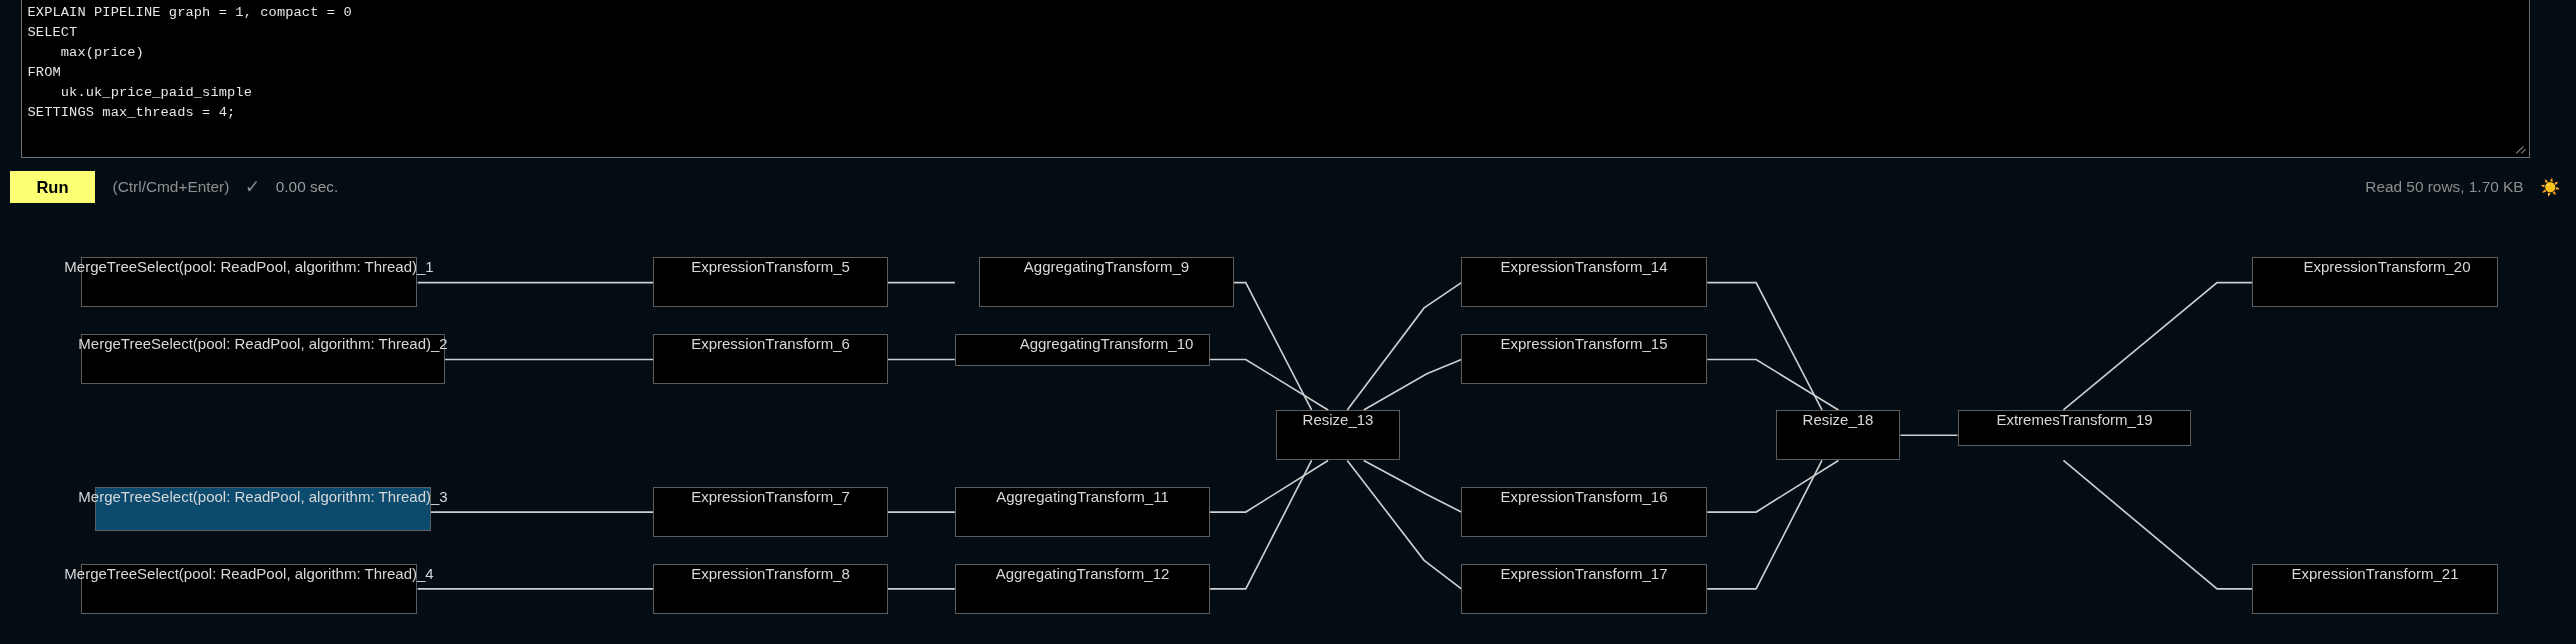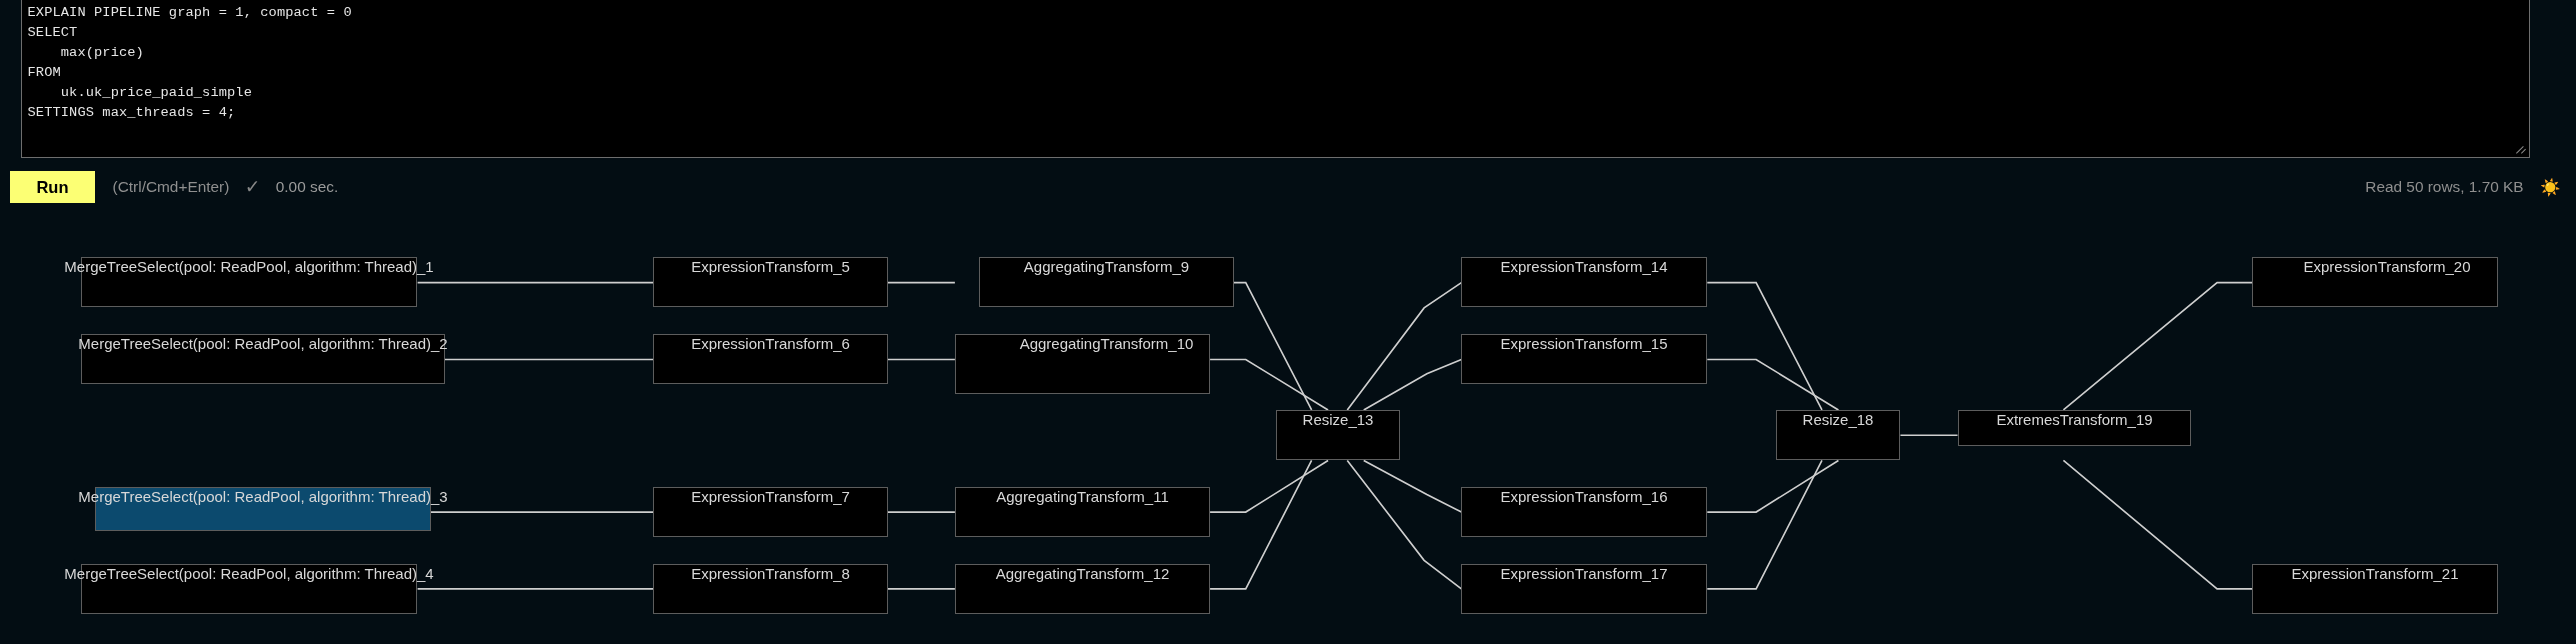--- a/index.html
+++ b/index.html
@@ -228,21 +228,21 @@
       </div>
       <div class="node" style="left: 653px; top: 278px; width: 235px; height: 50px; background: rgb(0, 0, 0); border-color: rgb(93, 93, 93); color: rgb(216, 216, 216);">
         <span>ExpressionTransform_7</span>
       </div>
       <div class="node" style="left: 653px; top: 355px; width: 235px; height: 50px; background: rgb(0, 0, 0); border-color: rgb(93, 93, 93); color: rgb(216, 216, 216);">
         <span>ExpressionTransform_8</span>
       </div>
       <div class="node" style="left: 955px; top: 48px; width: 255px; height: 50px; background: rgb(0, 0, 0); border-color: rgb(93, 93, 93); color: rgb(216, 216, 216); margin-left: 24px;">
         <span>AggregatingTransform_9</span>
       </div>
-      <div class="node" style="left: 955px; top: 125px; width: 255px; height: 60px; background: rgb(0, 0, 0); border-color: rgb(93, 93, 93); color: rgb(216, 216, 216); padding-left: 48px;">
+      <div class="node" style="left: 955px; top: 125px; width: 255px; height: 32px; background: rgb(0, 0, 0); border-color: rgb(93, 93, 93); color: rgb(216, 216, 216); padding-left: 48px;">
         <span>AggregatingTransform_10</span>
       </div>
       <div class="node" style="left: 955px; top: 278px; width: 255px; height: 50px; background: rgb(0, 0, 0); border-color: rgb(93, 93, 93); color: rgb(216, 216, 216);">
         <span>AggregatingTransform_11</span>
       </div>
       <div class="node" style="left: 955px; top: 355px; width: 255px; height: 50px; background: rgb(0, 0, 0); border-color: rgb(93, 93, 93); color: rgb(216, 216, 216);">
         <span>AggregatingTransform_12</span>
       </div>
       <div class="node" style="left: 1276px; top: 201px; width: 124px; height: 50px; background: rgb(0, 0, 0); border-color: rgb(93, 93, 93); color: rgb(216, 216, 216);">
         <span>Resize_13</span>

